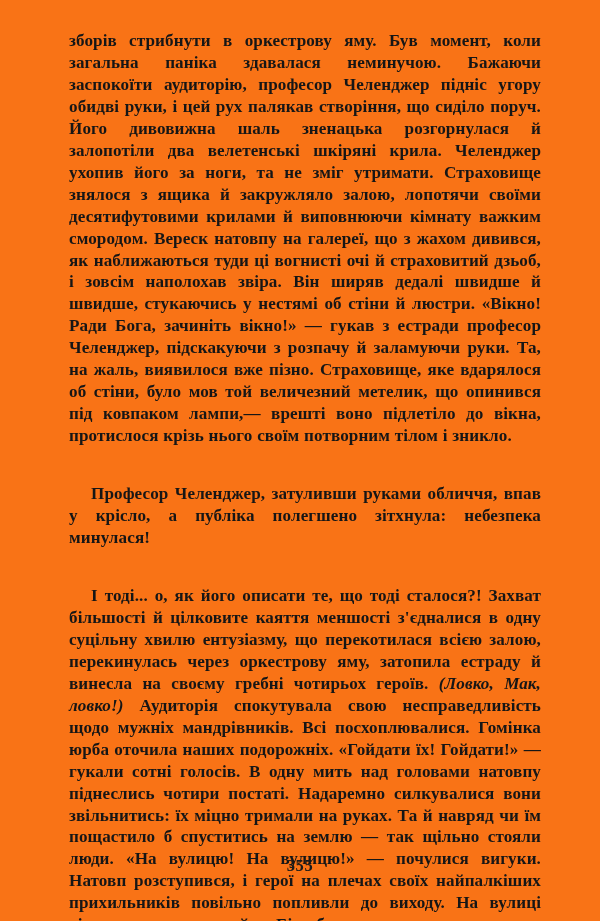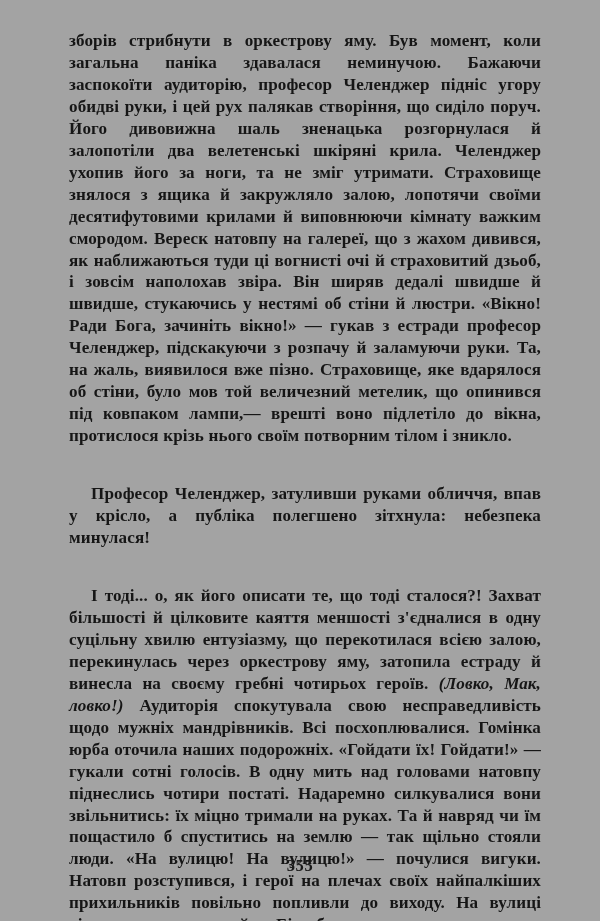--- a/index.html
+++ b/index.html
@@ -10,21 +10,21 @@
     width: 600px;
     height: 921px;
     background: #fdfdfc;
     font-family: "Liberation Serif", "DejaVu Serif", serif;
     overflow: hidden;
   }
   .page {
     position: relative;
     width: 600px;
     height: 921px;
-    background: #a3a3a3;
+    background: #f97316;
     box-sizing: border-box;
   }
   .text-block {
     position: absolute;
     left: 69px;
     top: 30px;
     width: 472px;
   }
   .para {
     margin: 0;

